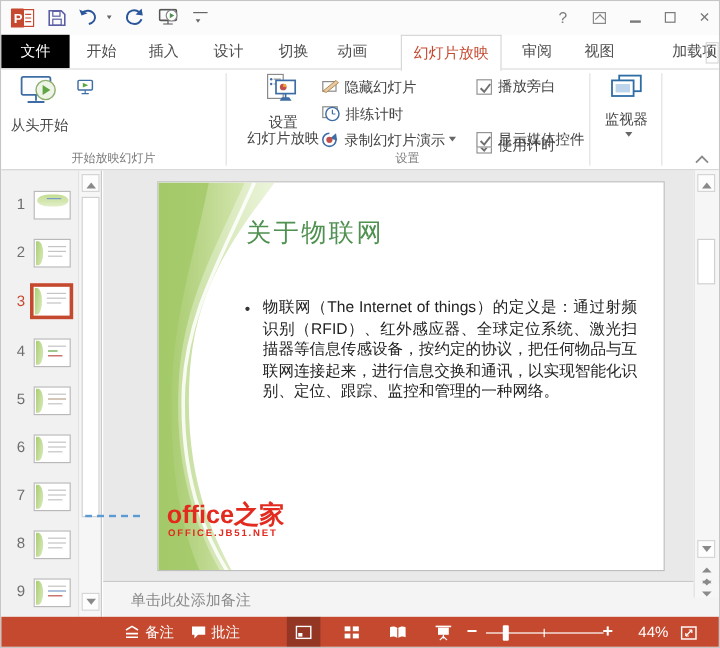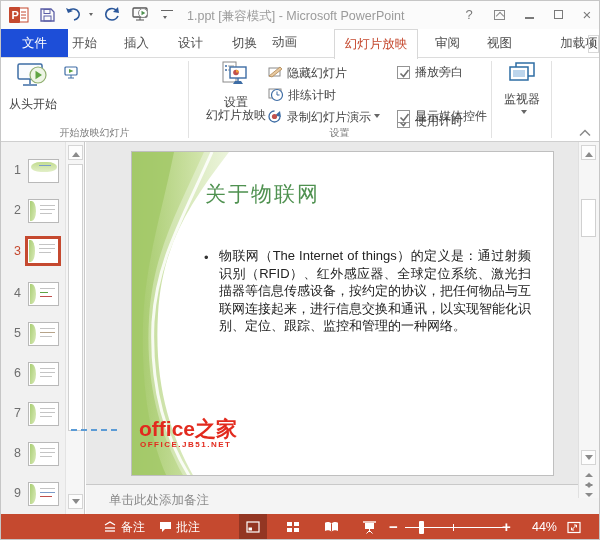--- a/index.html
+++ b/index.html
@@ -14,21 +14,21 @@
 .shape-min{display:inline-block;width:9px;height:8px;border-bottom:2px solid #7a7a7a;}
 .shape-max{display:inline-block;width:9px;height:9px;border:1px solid #7a7a7a;margin-top:3px;}
 .shape-ribopt{display:inline-block;width:11px;height:10px;border:1px solid #8a8a8a;position:relative;margin-top:3px;}
 .shape-ribopt:after{content:"";position:absolute;left:2px;top:2px;width:5px;height:5px;border-left:1.5px solid #8a8a8a;border-top:1.5px solid #8a8a8a;transform:rotate(45deg);}
 .dd{display:inline-block;width:0;height:0;border:3px solid transparent;border-top:4px solid #666;margin-left:3px;vertical-align:middle;}
 .dd.sm{border-width:2.5px;border-top-width:3.5px;}
 
 
 .tabs{position:absolute;left:0;top:28px;width:600px;height:28px;background:#fff;}
 .tab{position:absolute;top:0;height:28px;line-height:28px;text-align:center;color:#4e4e4e;font-size:12.5px;cursor:default;white-space:nowrap;}
-.tab-file{left:0;width:67px;background:#1d4ed8;color:#fff;}
+.tab-file{left:0;width:57px;background:#000000;color:#fff;}
 .tab-active{top:0;height:30px;background:#fff;border:1px solid #d8d8d8;border-bottom:none;color:#c5492f;z-index:3;}
 .tab-overflow{position:absolute;right:2px;top:6px;width:11px;height:18px;border:1px solid #d8d8d8;text-align:center;}
 .tab-overflow i{display:inline-block;width:0;height:0;border:3px solid transparent;border-left:4px solid #777;margin-top:5px;}
 
 
 .ribbon{position:absolute;left:0;top:56px;width:600px;height:85px;background:#fff;border-top:1px solid #dcdcdc;border-bottom:1px solid #cfcfcf;z-index:2;}
 .ribbon .divider{position:absolute;top:3px;height:77px;width:1px;background:#e2e2e2;}
 .bigbtn{position:absolute;top:3px;text-align:center;color:#444;cursor:default;}
 .bigbtn .blabel{line-height:13px;font-size:12px;margin-top:2px;white-space:nowrap;}
 .srow{position:absolute;height:18px;line-height:18px;white-space:nowrap;cursor:default;}
@@ -131,35 +131,34 @@
     <span class="abs" style="left:131px;top:6px;">
       <svg width="18" height="15">
           <rect x="1" y="1" width="14" height="9" rx="1" fill="none" stroke="#555" stroke-width="1.3"></rect>
           <line x1="8" y1="10" x2="8" y2="13" stroke="#555"></line>
           <line x1="4" y1="13" x2="12" y2="13" stroke="#555"></line>
           <circle cx="11" cy="6" r="4.5" fill="#fff" stroke="#888"></circle>
           <path d="M9.5 3.8 L13.3 6 L9.5 8.2 Z" fill="#4f9150"></path>
         </svg>
     </span>
     <span class="abs" style="left:160px;top:9px;width:12px;border-top:1.5px solid #666;"><span class="dd sm" style="margin-left:2px;"></span></span>
-    <span class="wtitle">1.ppt [兼容模式] - Microsoft PowerPoint</span>
     <span class="winbtn" style="left:458px;">?</span>
     <span class="winbtn" style="left:488px;"><span class="shape-ribopt"></span></span>
     <span class="winbtn" style="left:518px;"><span class="shape-min"></span></span>
     <span class="winbtn" style="left:547px;"><span class="shape-max"></span></span>
     <span class="winbtn" style="left:576px;font-size:15px;">×</span>
   </div>
 
   <div class="tabs">
     <div class="tab tab-file">文件</div>
     <div class="tab" style="left:64px;width:39px;">开始</div>
     <div class="tab" style="left:116px;width:39px;">插入</div>
     <div class="tab" style="left:170px;width:39px;">设计</div>
     <div class="tab" style="left:224px;width:39px;">切换</div>
-    <div class="tab" style="left:264px;width:39px;font-family:Liberation Mono, monospace;">动画</div>
+    <div class="tab" style="left:273px;width:39px;">动画</div>
     <div class="tab tab-active" style="left:333px;width:84px;">幻灯片放映</div>
     <div class="tab" style="left:427px;width:39px;">审阅</div>
     <div class="tab" style="left:479px;width:39px;">视图</div>
     <div class="tab" style="left:552px;width:52px;">加载项</div>
     <div class="tab-overflow"><i></i></div>
   </div>
 
   <div class="ribbon">
 
     <div class="bigbtn" style="left:3px;width:58px;">

